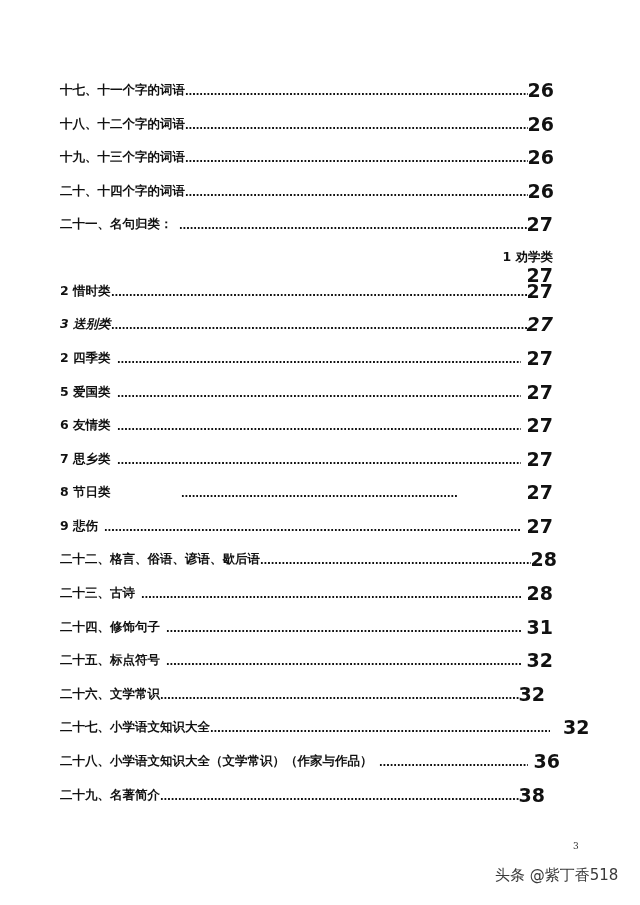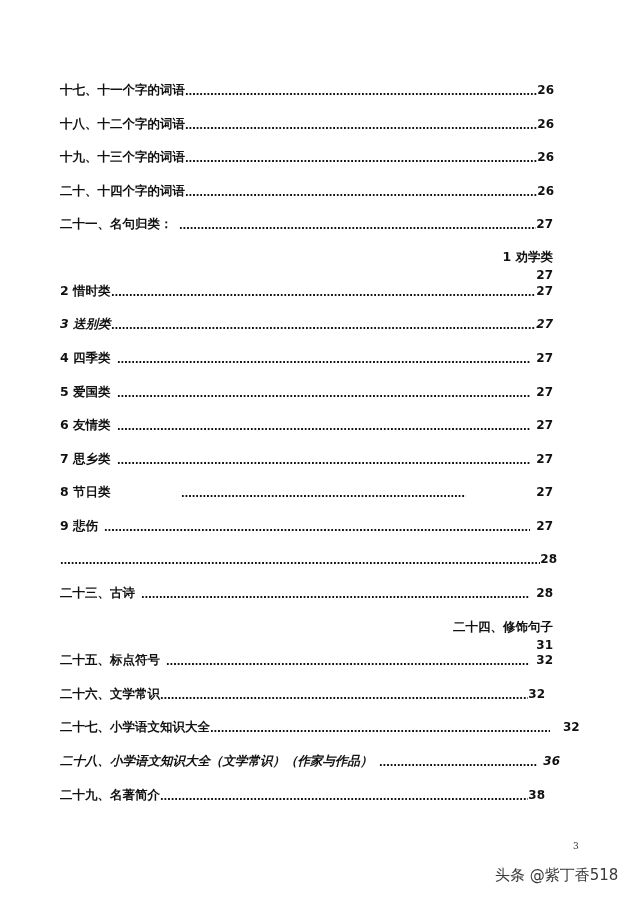--- a/index.html
+++ b/index.html
@@ -16,21 +16,21 @@
     .row .label { flex: 0 0 auto; }
     .row .gap { flex: 0 0 auto; width: 6px; }
     .row .leader {
       flex: 1 1 auto; overflow: hidden; height: 18px; position: relative;
     }
     .row .leader::before {
       content: ""; position: absolute; left: 0; right: 0; bottom: 4px; height: 2px;
       background-image: radial-gradient(circle, #111 0.9px, transparent 1.1px);
       background-size: 3.6px 2px; background-repeat: repeat-x;
     }
-    .row .page { flex: 0 0 auto; font-size: 12px; }
+    .row .page { flex: 0 0 auto; font-size: 19px; }
     .row .page-gap { flex: 0 0 auto; }
     .page-number {
       position: absolute; left: 573px; top: 841px; font-size: 9px;
       font-family: "DejaVu Serif", "Liberation Serif", serif; color: #333;
     }
     .watermark {
       position: absolute; left: 495px; top: 866px; font-size: 15px; color: #3a3a3a;
       font-family: "DejaVu Sans", sans-serif; letter-spacing: 0px;
       text-shadow: 0 0 1px #fff;
     }
@@ -76,21 +76,21 @@
     <span class="label">2  惜时类</span>
     <span class="leader"></span>
     <span class="page">27</span>
   </div>
   <div class="row" style="top:315px;width:493px;font-style:italic;">
     <span class="label">3  送别类</span>
     <span class="leader"></span>
     <span class="page">27</span>
   </div>
   <div class="row" style="top:349px;width:493px;">
-    <span class="label">4  四季类</span>
+    <span class="label">2  四季类</span>
     <span class="gap"></span>
     <span class="leader"></span>
     <span class="gap"></span>
     <span class="page">27</span>
   </div>
   <div class="row" style="top:383px;width:493px;">
     <span class="label">5  爱国类</span>
     <span class="gap"></span>
     <span class="leader"></span>
     <span class="gap"></span>
@@ -118,31 +118,32 @@
     <span class="page">27</span>
   </div>
   <div class="row" style="top:517px;width:493px;">
     <span class="label">9  悲伤</span>
     <span class="gap"></span>
     <span class="leader"></span>
     <span class="gap"></span>
     <span class="page">27</span>
   </div>
   <div class="row" style="top:550px;width:497px;">
+    <span class="label">二十二、格言、俗语、谚语、歇后语</span>
     <span class="leader"></span>
     <span class="page">28</span>
   </div>
   <div class="row" style="top:584px;width:493px;">
     <span class="label">二十三、古诗</span>
     <span class="gap"></span>
     <span class="leader"></span>
     <span class="gap"></span>
     <span class="page">28</span>
   </div>
-  <div class="row" style="top:618px;width:493px;flex-direction:column;">
+  <div class="row" style="top:618px;width:493px;">
     <span class="label">二十四、修饰句子</span>
     <span class="gap"></span>
     <span class="leader"></span>
     <span class="gap"></span>
     <span class="page">31</span>
   </div>
   <div class="row" style="top:651px;width:493px;">
     <span class="label">二十五、标点符号</span>
     <span class="gap"></span>
     <span class="leader"></span>
@@ -153,21 +154,21 @@
     <span class="label">二十六、文学常识</span>
     <span class="leader"></span>
     <span class="page">32</span>
   </div>
   <div class="row" style="top:718px;width:487px;">
     <span class="label">二十七、小学语文知识大全</span>
     <span class="leader" style="flex:0 0 340px;"></span>
     <span class="page-gap" style="width:13px;"></span>
     <span class="page">32</span>
   </div>
-  <div class="row" style="top:752px;width:500px;font-style:italic;">
+  <div class="row" style="top:752px;width:500px;">
     <span class="label">二十八、小学语文知识大全（文学常识）（作家与作品）</span>
     <span class="gap"></span>
     <span class="leader"></span>
     <span class="gap"></span>
     <span class="page">36</span>
   </div>
   <div class="row" style="top:786px;width:485px;">
     <span class="label">二十九、名著简介</span>
     <span class="leader"></span>
     <span class="page">38</span>

